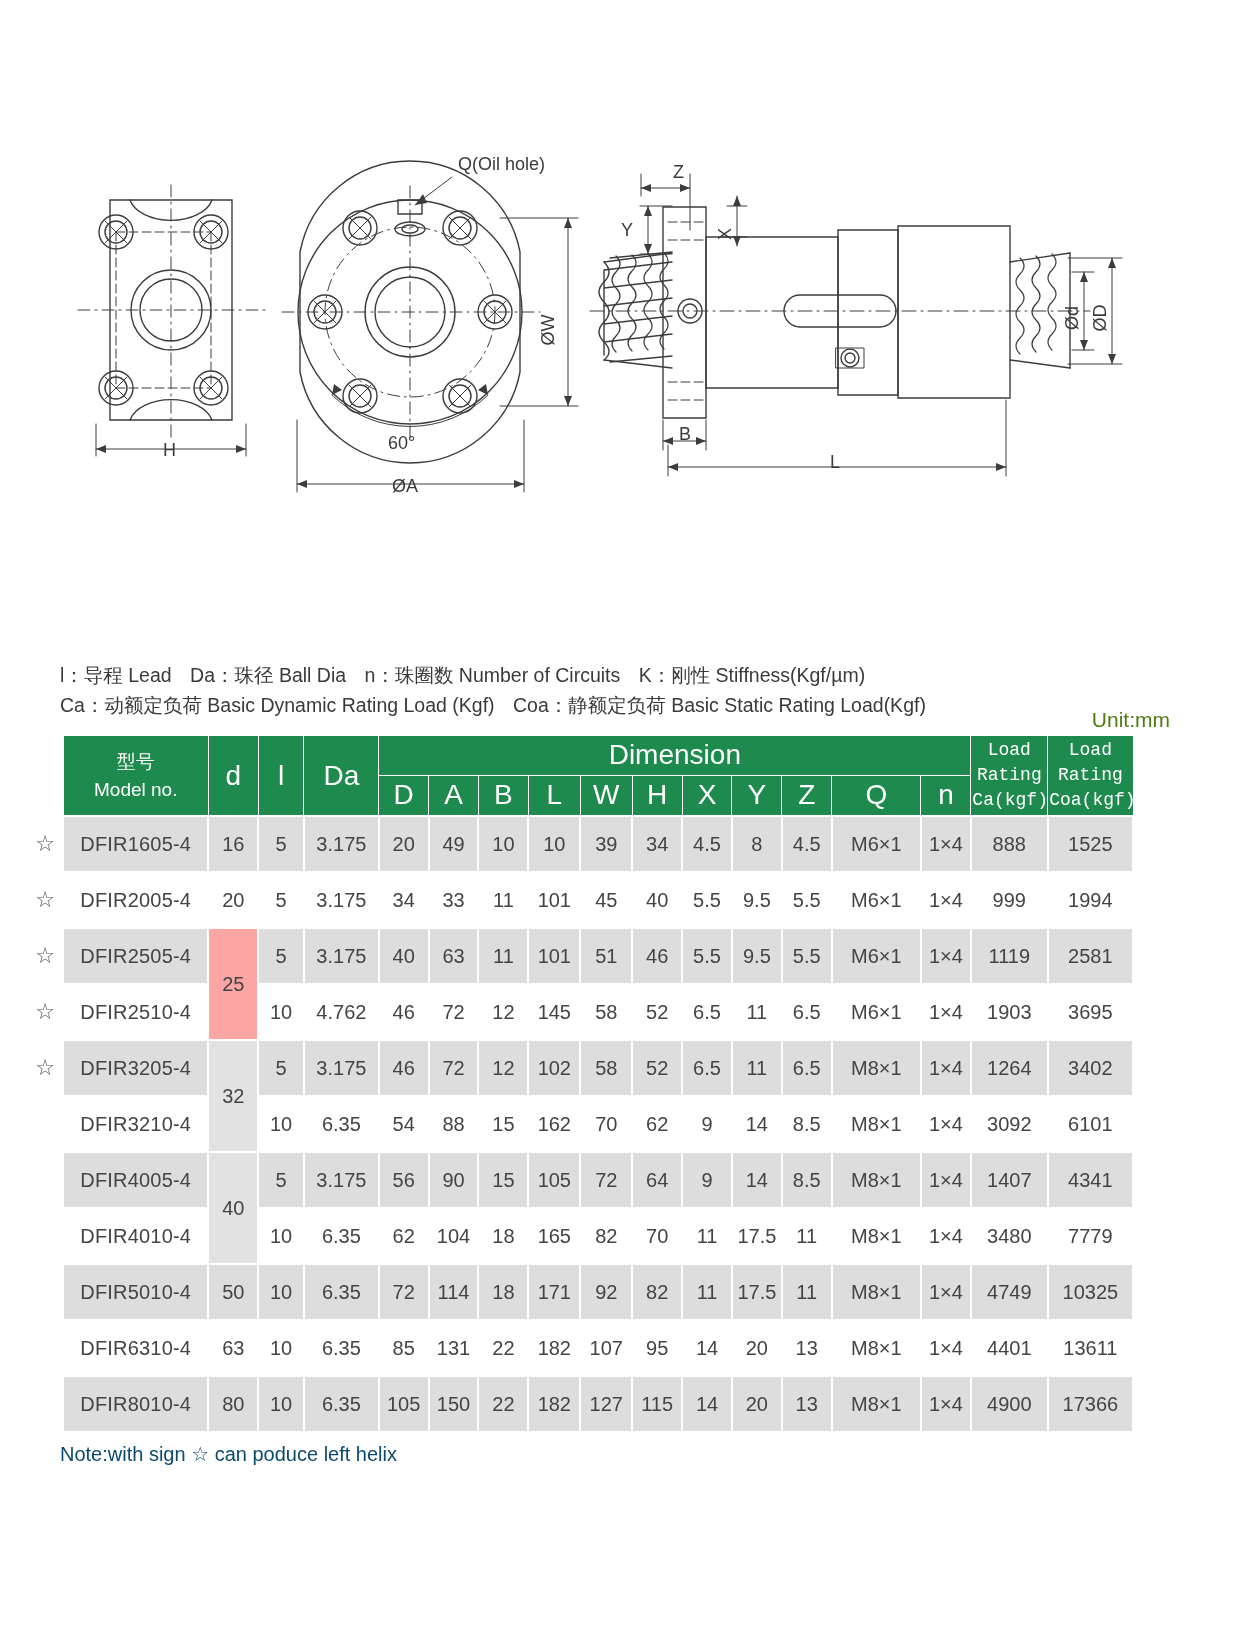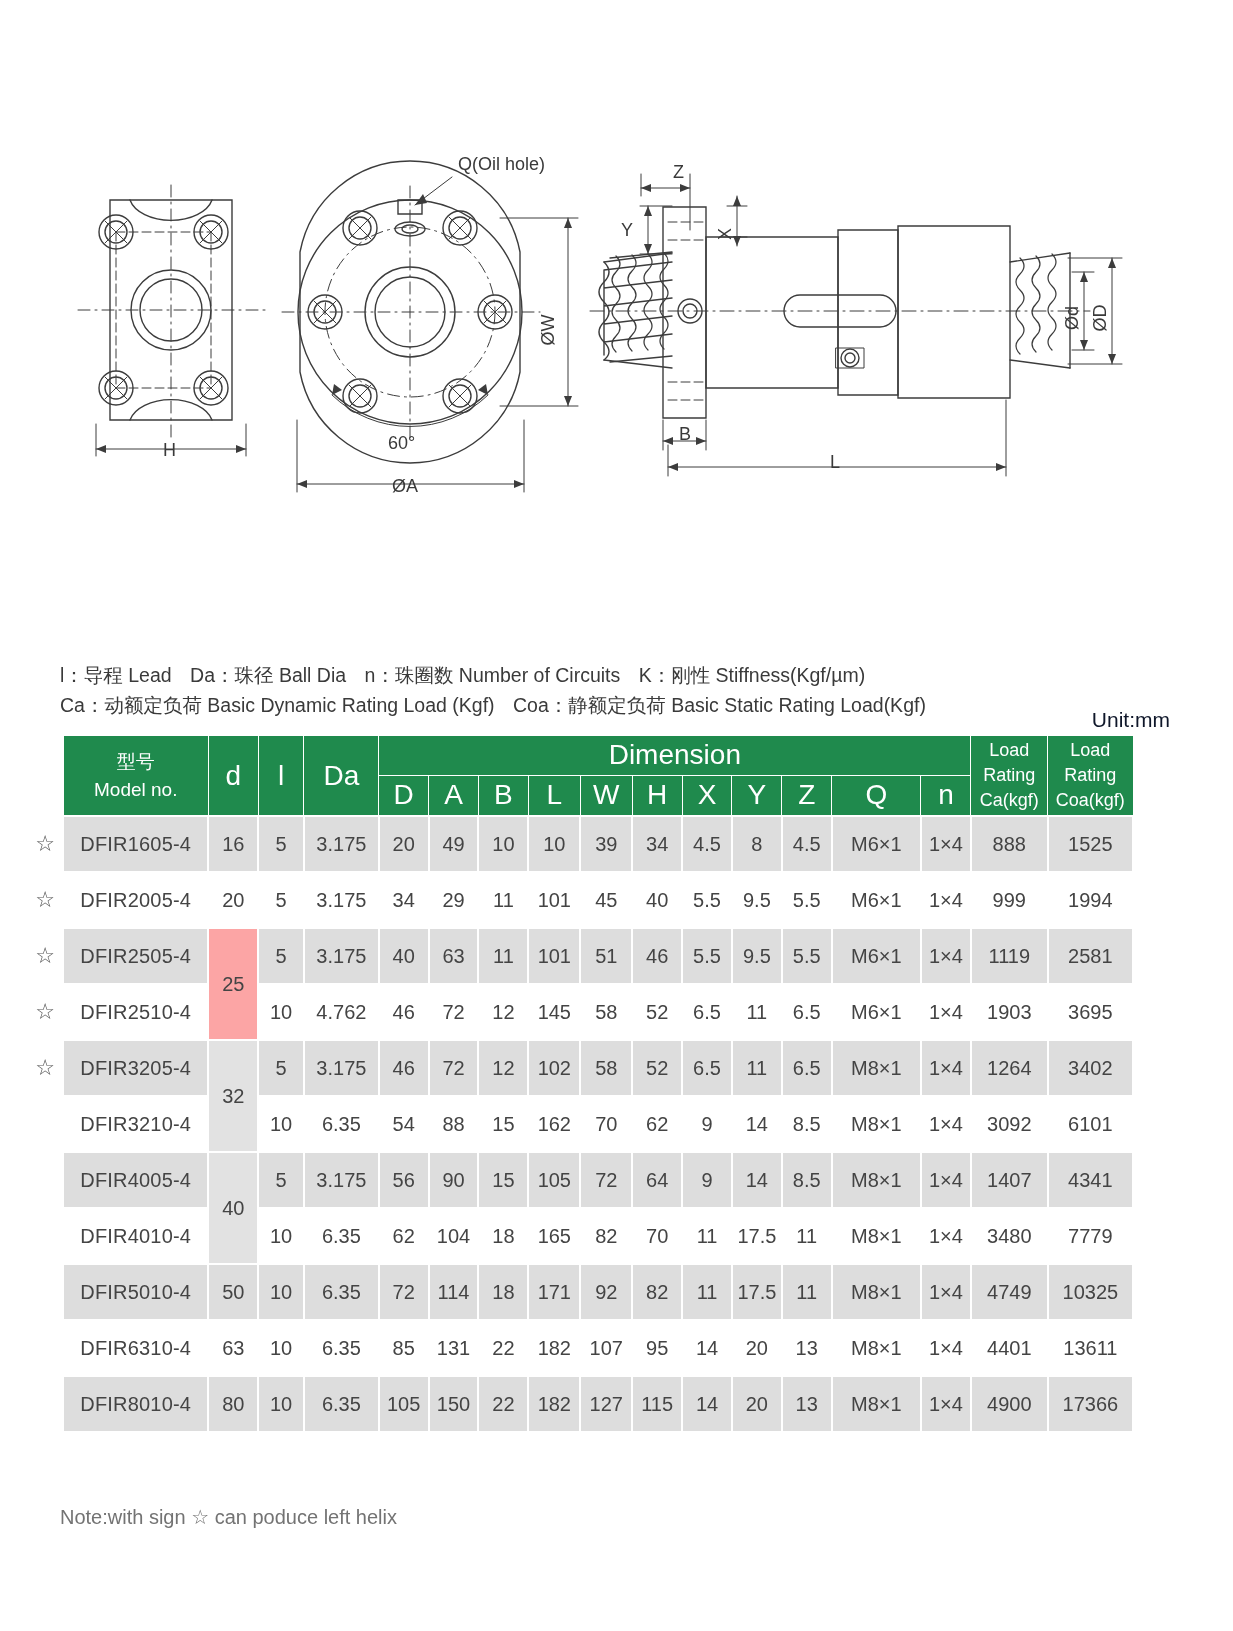--- a/index.html
+++ b/index.html
@@ -34,21 +34,21 @@
     font-size: 19.5px;
     line-height: 30px;
   }
   .legend-line { white-space: nowrap; }
   .legend-line .seg { margin-right: 13px; }
   .unit {
     position: absolute;
     right: 0;
     top: 45px;
     font-size: 21px;
-    color: #0f172a;
+    color: #4d7c0f;
   }
 
   
   .table-wrap {
     position: absolute;
     left: 62px;
     top: 735px;
     width: 1072px;
   }
   table.spec {
@@ -67,20 +67,21 @@
     text-align: center;
     vertical-align: middle;
   }
   table.spec th.model-head {
     font-size: 19px;
     line-height: 28px;
   }
   table.spec th.loadhead {
     font-size: 18px;
     line-height: 25px;
+    font-family: Liberation Mono, monospace;
   }
   table.spec td {
     border: 2px solid #ffffff;
     padding: 0;
     height: 56px;
     text-align: center;
     vertical-align: middle;
     font-size: 20px;
     color: #444444;
     background: #ffffff;
@@ -107,23 +108,23 @@
     font-size: 22px;
     color: #555555;
     line-height: 1;
   }
   .star-spacer { display: block; }
 
   
   .note {
     position: absolute;
     left: 60px;
-    top: 1505px;
+    top: 1442px;
     font-size: 20px;
-    color: #737373;
+    color: #0c4a6e;
   }
 </style>
 </head>
 <body>
 
 <div class="page">
 
   <div class="drawing">
     <svg width="1233" height="620" viewBox="0 0 1233 620">
       <g fill="none" stroke="#3c3c3c" stroke-width="1.4" stroke-linecap="round">
@@ -469,21 +470,21 @@
             <td>1×4</td>
             <td>888</td>
             <td>1525</td>
           </tr>
           <tr>
             <td class="model">DFIR2005-4</td>
             <td class="dcell">20</td>
             <td>5</td>
             <td>3.175</td>
             <td>34</td>
-            <td>29</td>
+            <td>33</td>
             <td>11</td>
             <td>101</td>
             <td>45</td>
             <td>40</td>
             <td>5.5</td>
             <td>9.5</td>
             <td>5.5</td>
             <td>M6×1</td>
             <td>1×4</td>
             <td>999</td>

